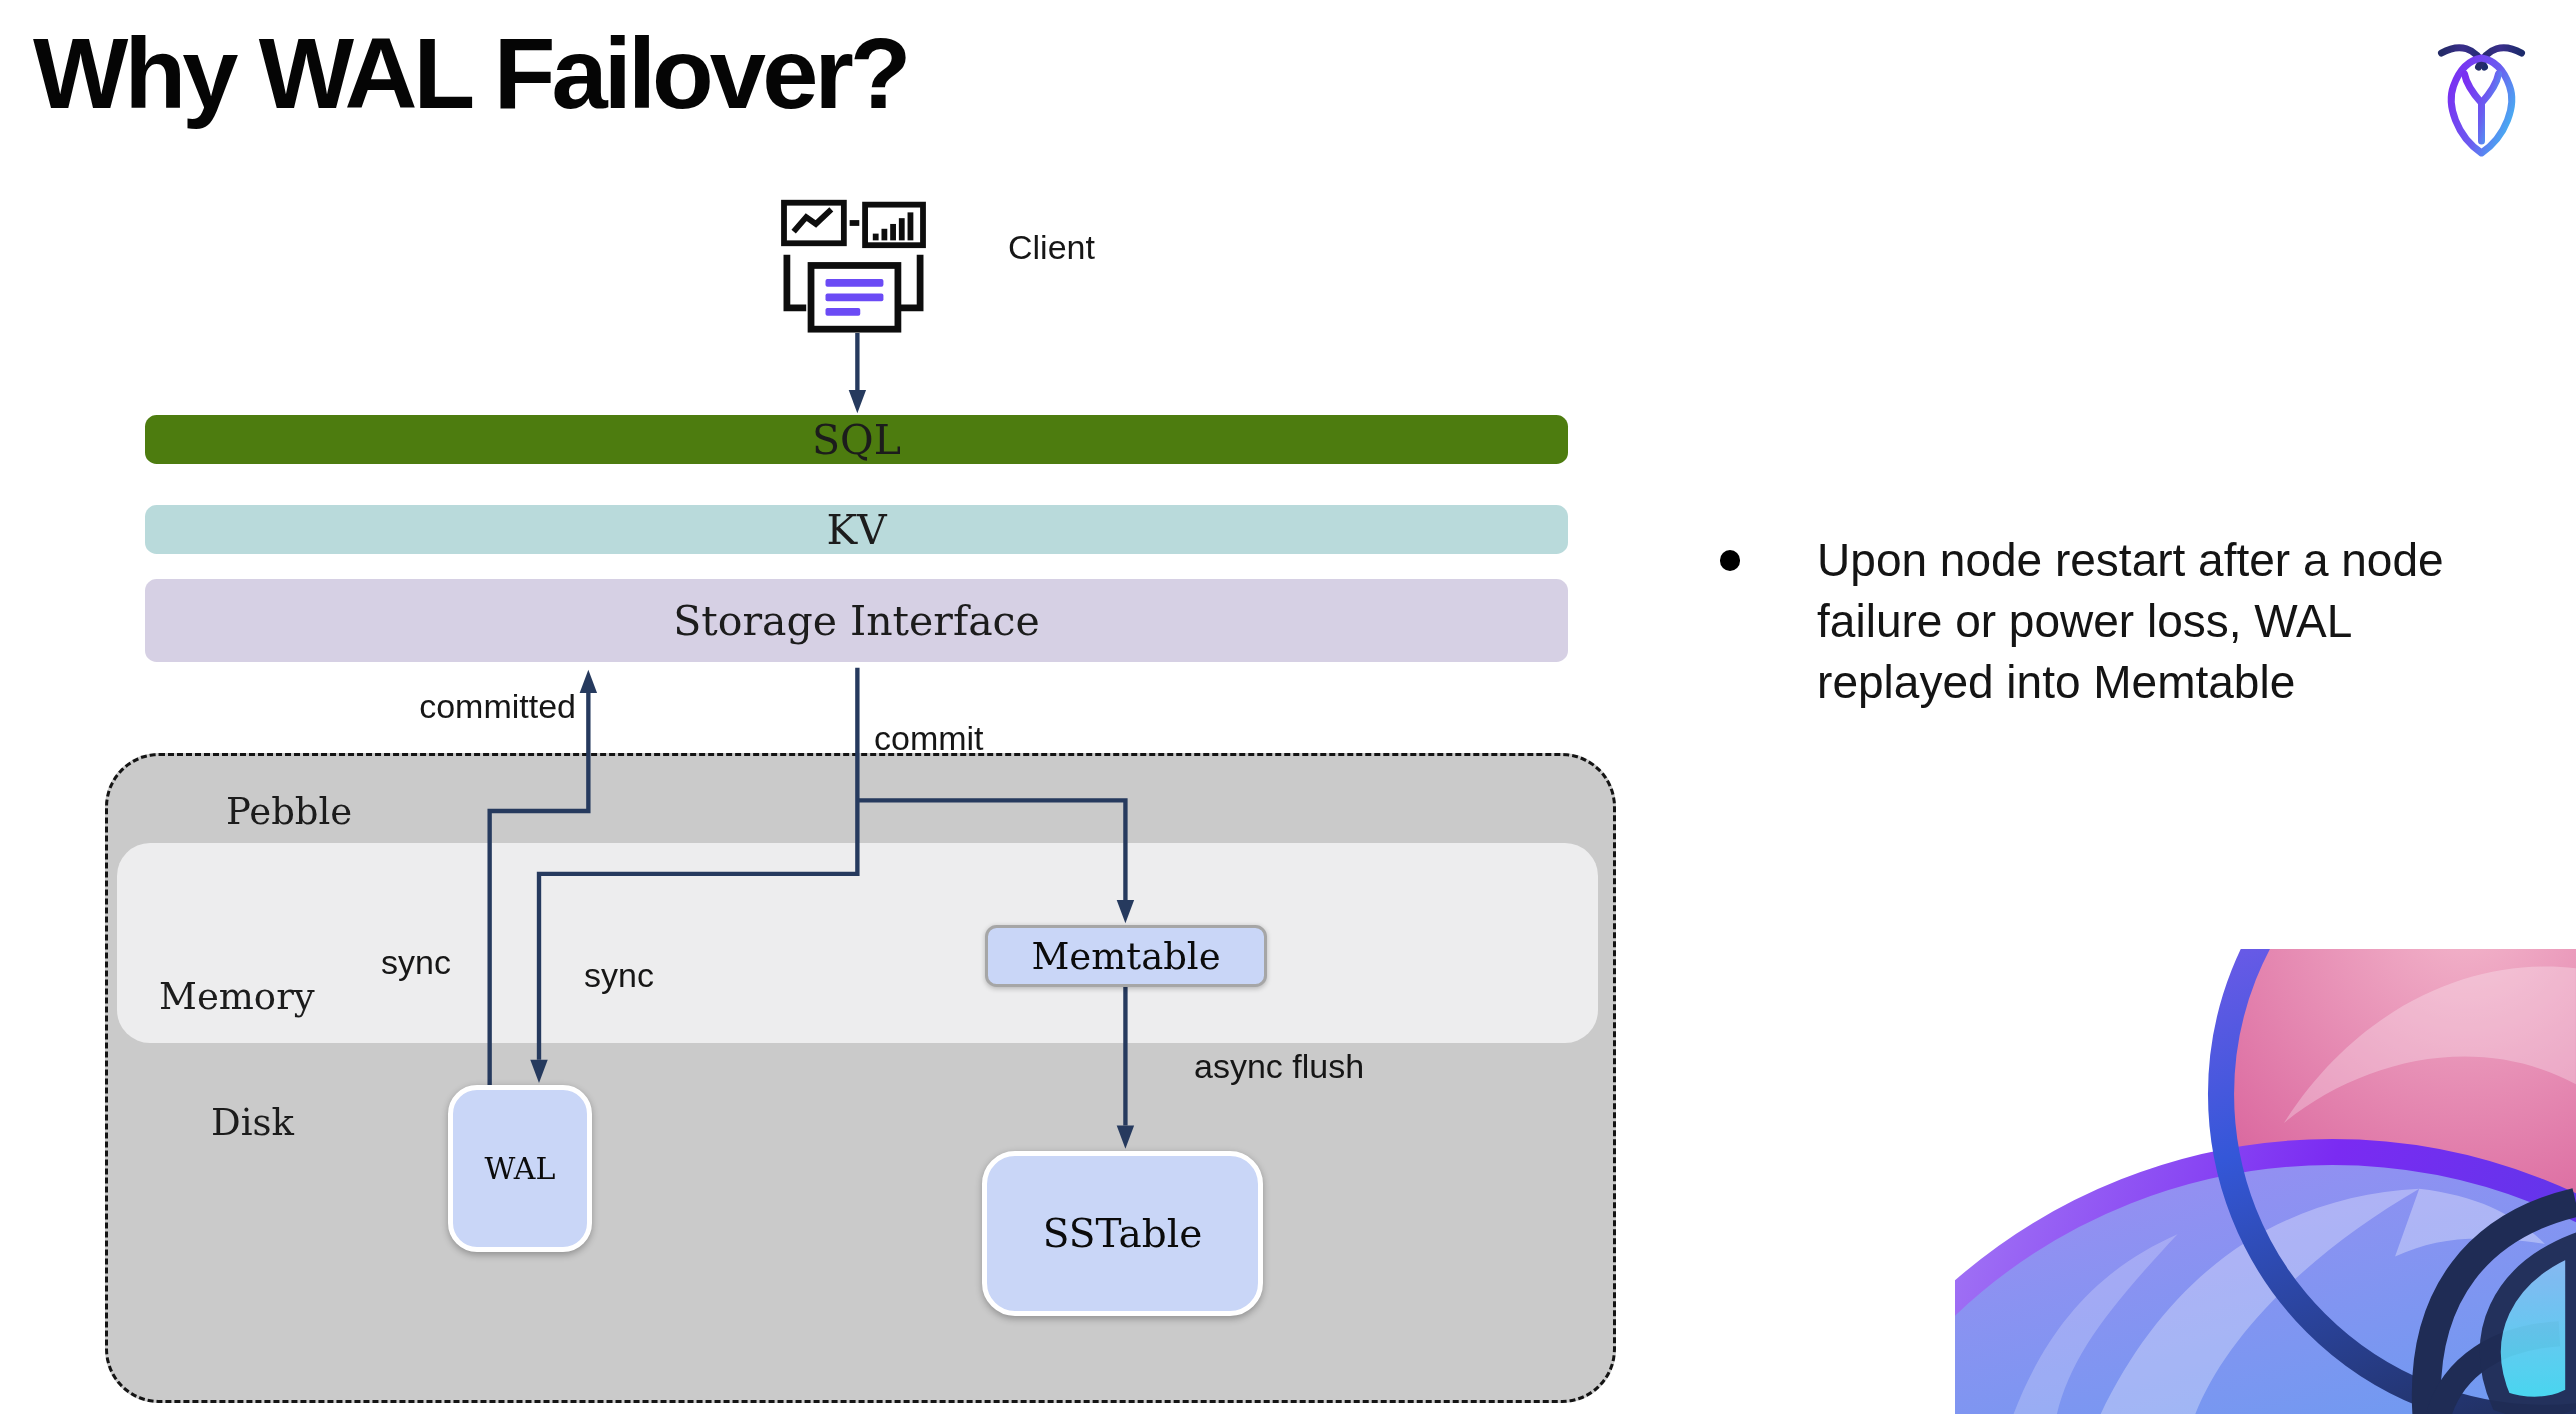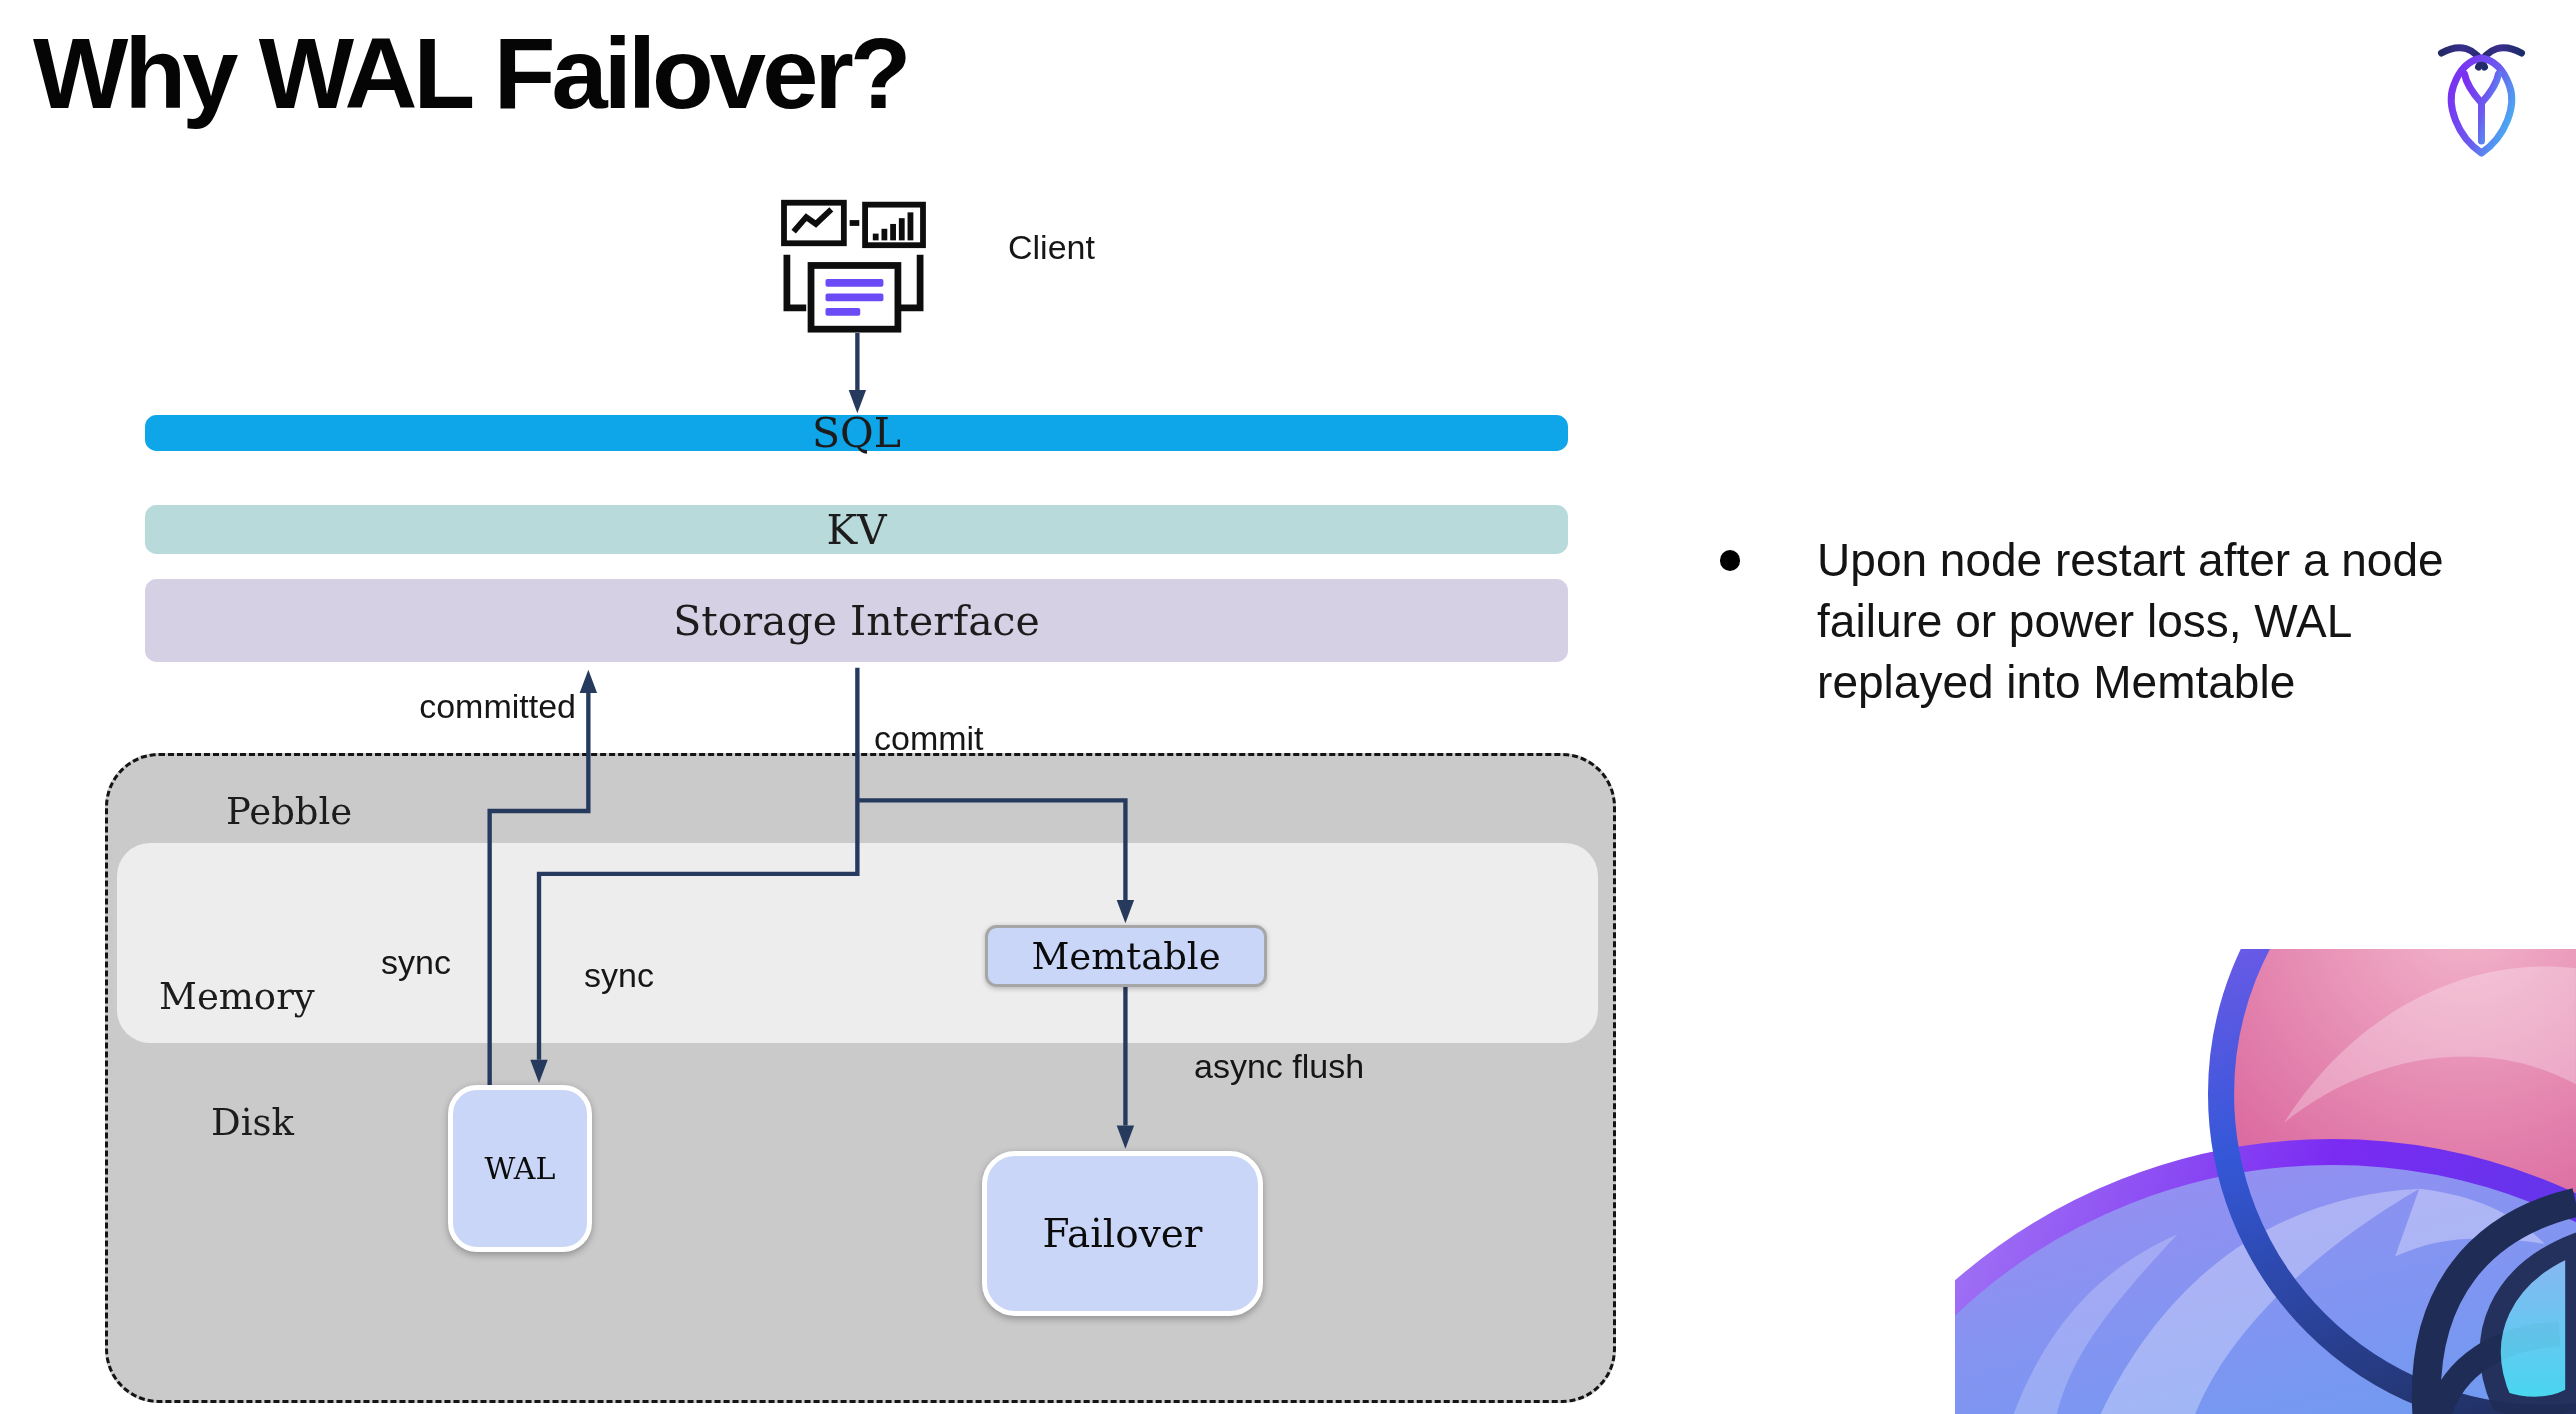--- a/index.html
+++ b/index.html
@@ -7,21 +7,21 @@
          font-family:"Liberation Sans",sans-serif;color:#111;}
   .abs{position:absolute;}
 
   
   .title{left:33px;top:15.5px;font-size:101px;font-weight:700;letter-spacing:-3.9px;color:#050505;
          font-family:"Liberation Sans",sans-serif;}
 
   
   .bar{left:145px;width:1423px;border-radius:11.6px;display:flex;align-items:center;justify-content:center;
        font-family:"DejaVu Serif",serif;font-size:41px;color:#1c1c1c;}
-  .bar-sql{top:415px;height:36px;background:#0ea5e9;}
+  .bar-sql{top:415px;height:49px;background:#4d7c0f;}
   .bar-kv{top:505px;height:49px;background:#b9dadb;}
   .bar-storage{top:579px;height:83px;background:#d6d0e4;}
 
   
   .pebble{left:105px;top:753px;width:1511px;height:650px;background:#cacaca;
           border:3.9px dashed #141414;border-radius:54px;box-sizing:border-box;}
   .memband{left:117px;top:843px;width:1481px;height:200px;background:#ededee;border-radius:33px;}
 
   .serif-label{font-family:"DejaVu Serif",serif;font-size:37px;color:#1c1c1c;}
   .sans-label{font-family:"Liberation Sans",sans-serif;font-size:34px;color:#161616;}
@@ -145,21 +145,21 @@
   <div class="abs sans-label lbl-sync2">sync</div>
   <div class="abs sans-label lbl-async">async flush</div>
 
   <div class="abs node node-wal">
     <span>WAL</span>
   </div>
   <div class="abs node node-memtable">
     <span>Memtable</span>
   </div>
   <div class="abs node node-sstable">
-    <span>Failover</span>
+    <span>SSTable</span>
   </div>
 
   <div class="abs bullets">
     <div class="bullet-item">
       <span class="bullet-dot"></span>
       <span class="bullet-text">Upon node restart after a node failure or power loss, WAL replayed into Memtable</span>
     </div>
   </div>
 
   <div class="abs" style="right:0;bottom:0;width:621px;height:466px;overflow:hidden;">

